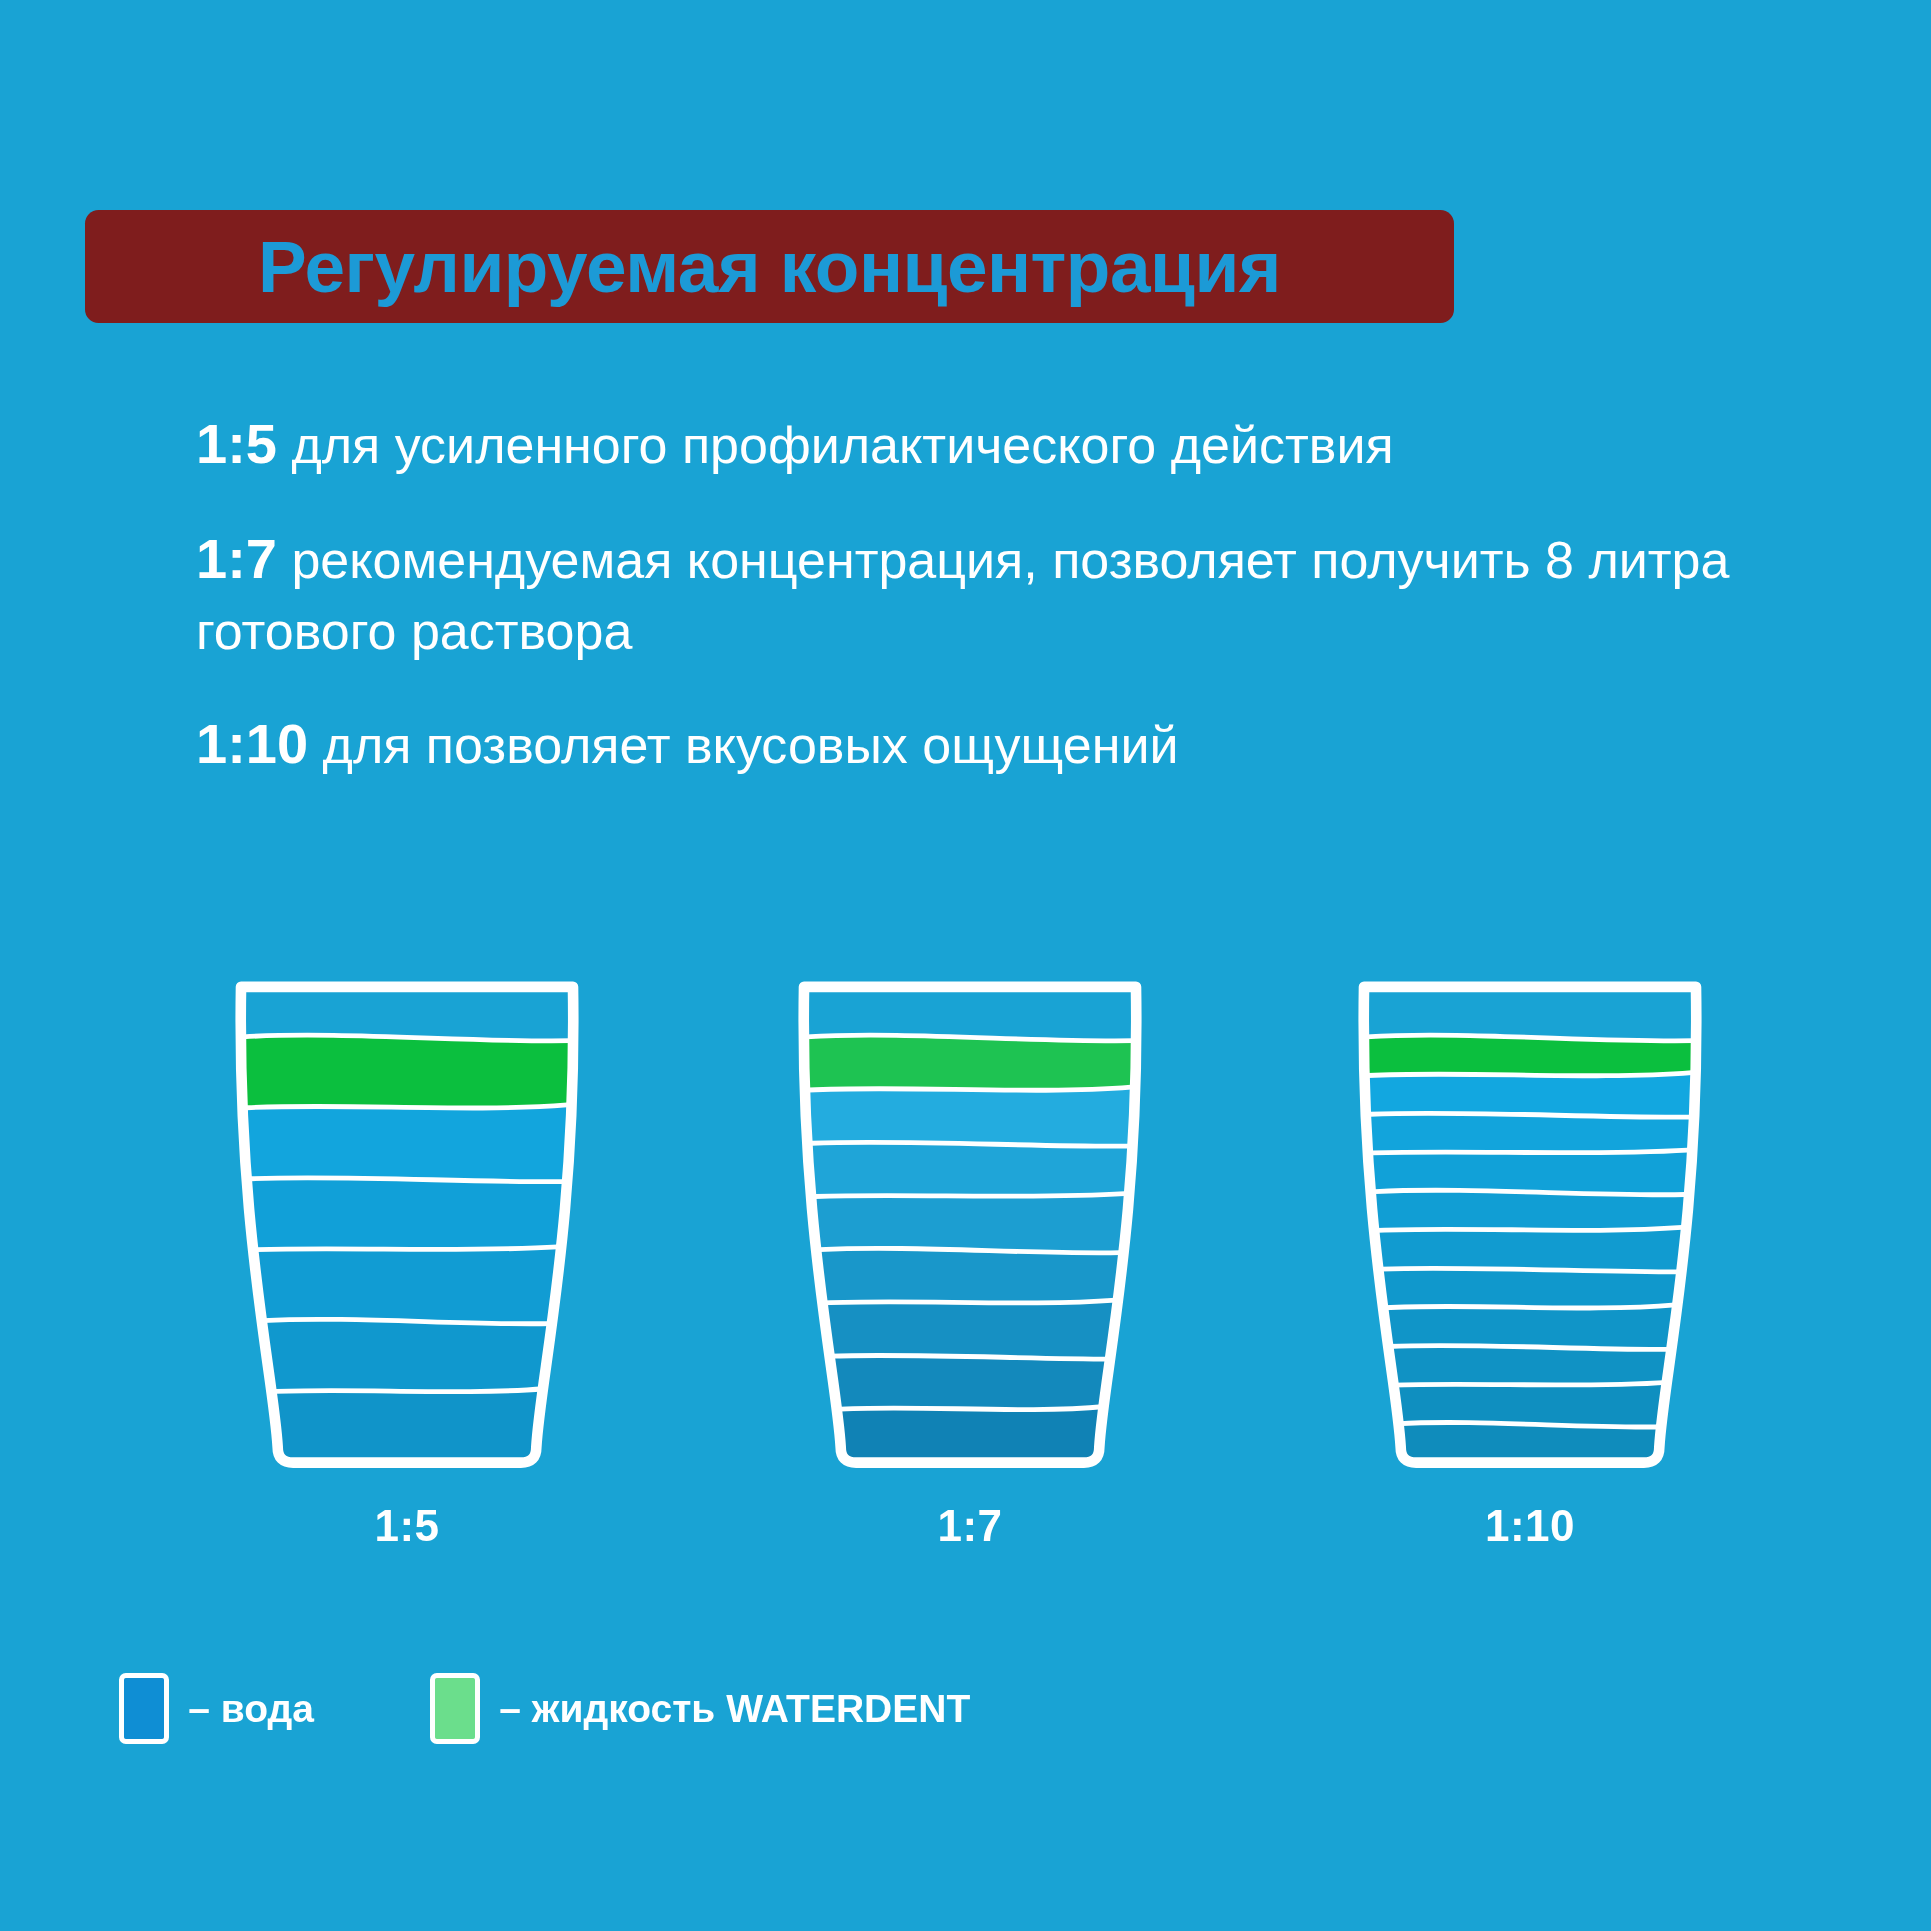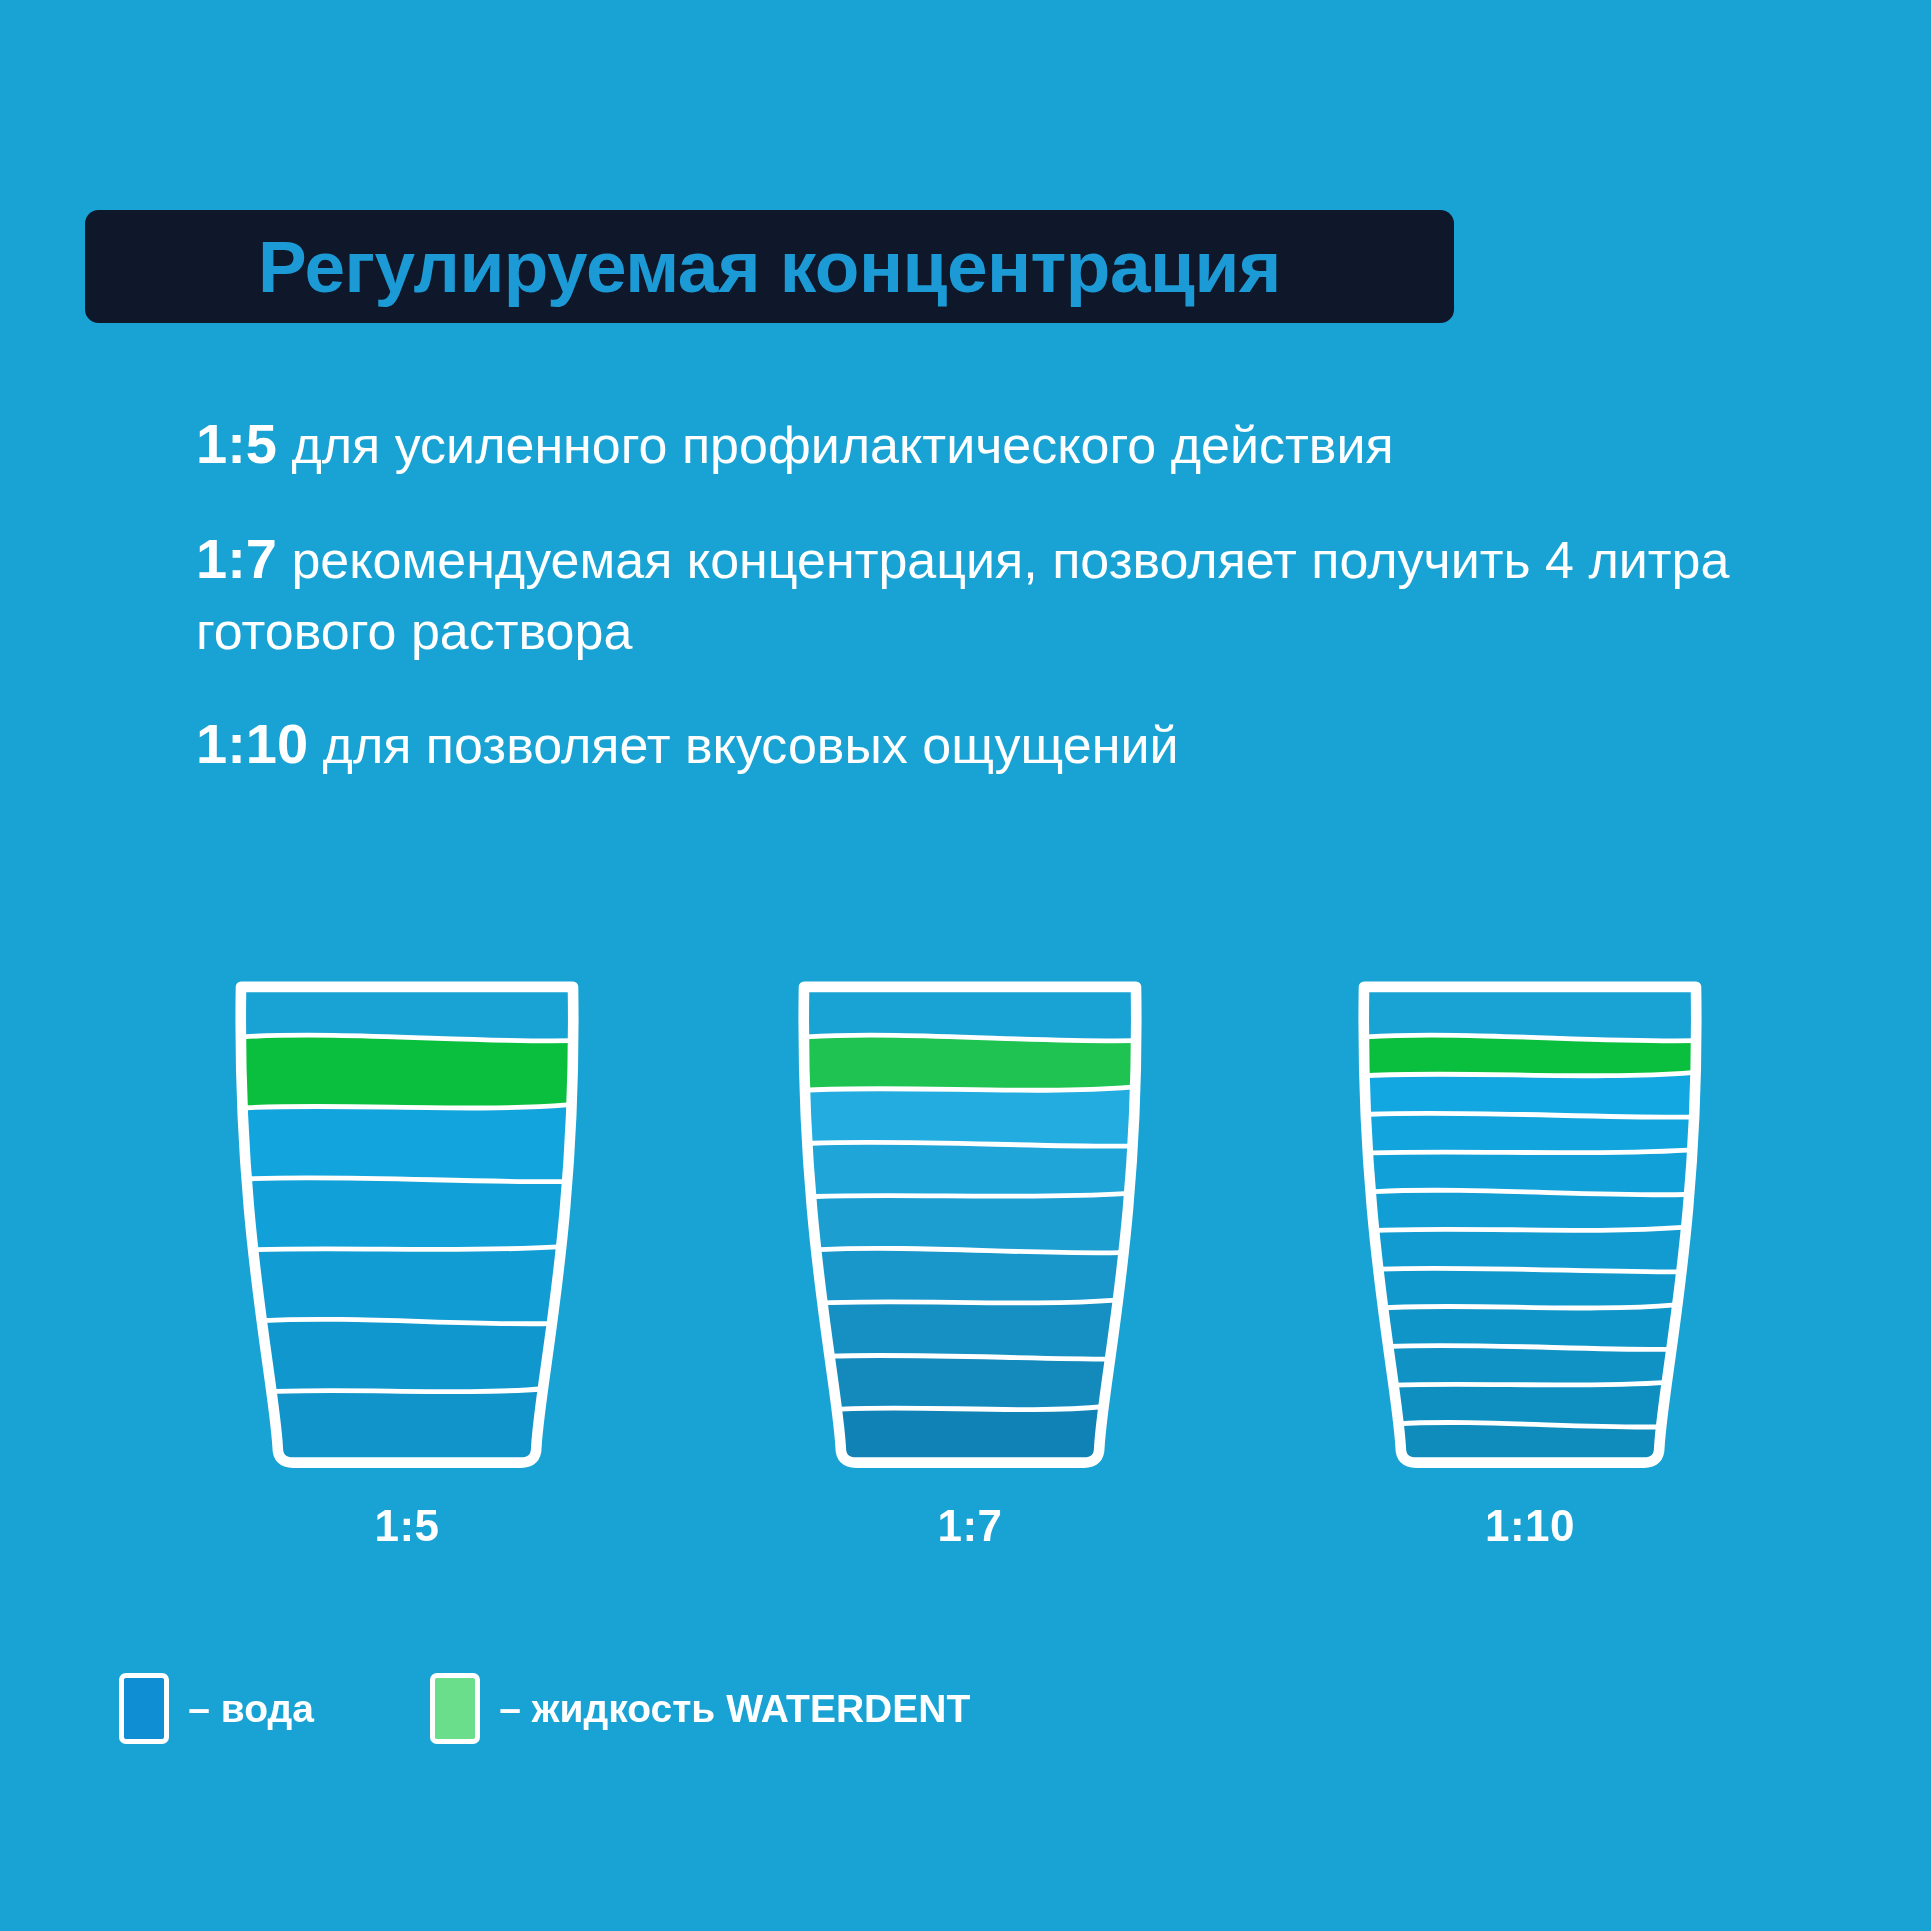--- a/index.html
+++ b/index.html
@@ -22,21 +22,21 @@
     height: 1931px;
   }
 
   
   .title-box {
     position: absolute;
     left: 85px;
     top: 210px;
     width: 1369px;
     height: 113px;
-    background: #0f172a;
+    background: #7f1d1d;
     border-radius: 13.5px;
     display: flex;
     align-items: center;
     justify-content: center;
     box-sizing: border-box;
   }
   .title-text {
     color: #1c9ad6;
     font-size: 73px;
     font-weight: bold;
@@ -141,21 +141,21 @@
 <body>
 
 <div class="canvas">
 
   <div class="title-box">
     <span class="title-text">Регулируемая концентрация</span>
   </div>
 
   <div class="copy">
     <p class="copy-line"><span class="ratio">1:5</span><span> для усиленного профилактического действия</span></p>
-    <p class="copy-line"><span class="ratio">1:7</span><span> рекомендуемая концентрация, позволяет получить 4 литра готового раствора</span></p>
+    <p class="copy-line"><span class="ratio">1:7</span><span> рекомендуемая концентрация, позволяет получить 8 литра готового раствора</span></p>
     <p class="copy-line"><span class="ratio">1:10</span><span> для позволяет вкусовых ощущений</span></p>
   </div>
 
   <div class="glasses">
 
     <div class="glass-wrap g1">
       <svg class="glass-svg" viewBox="0 0 400 530">
           <defs>
             <clipPath id="clip0">
               <path d="M 28 12 C 24 258.5, 62 416.26, 66 489 Q 66 505 82 505 L 318 505 Q 334 505 334 489 C 338 416.26, 376 258.5, 372 12 Z"></path>

